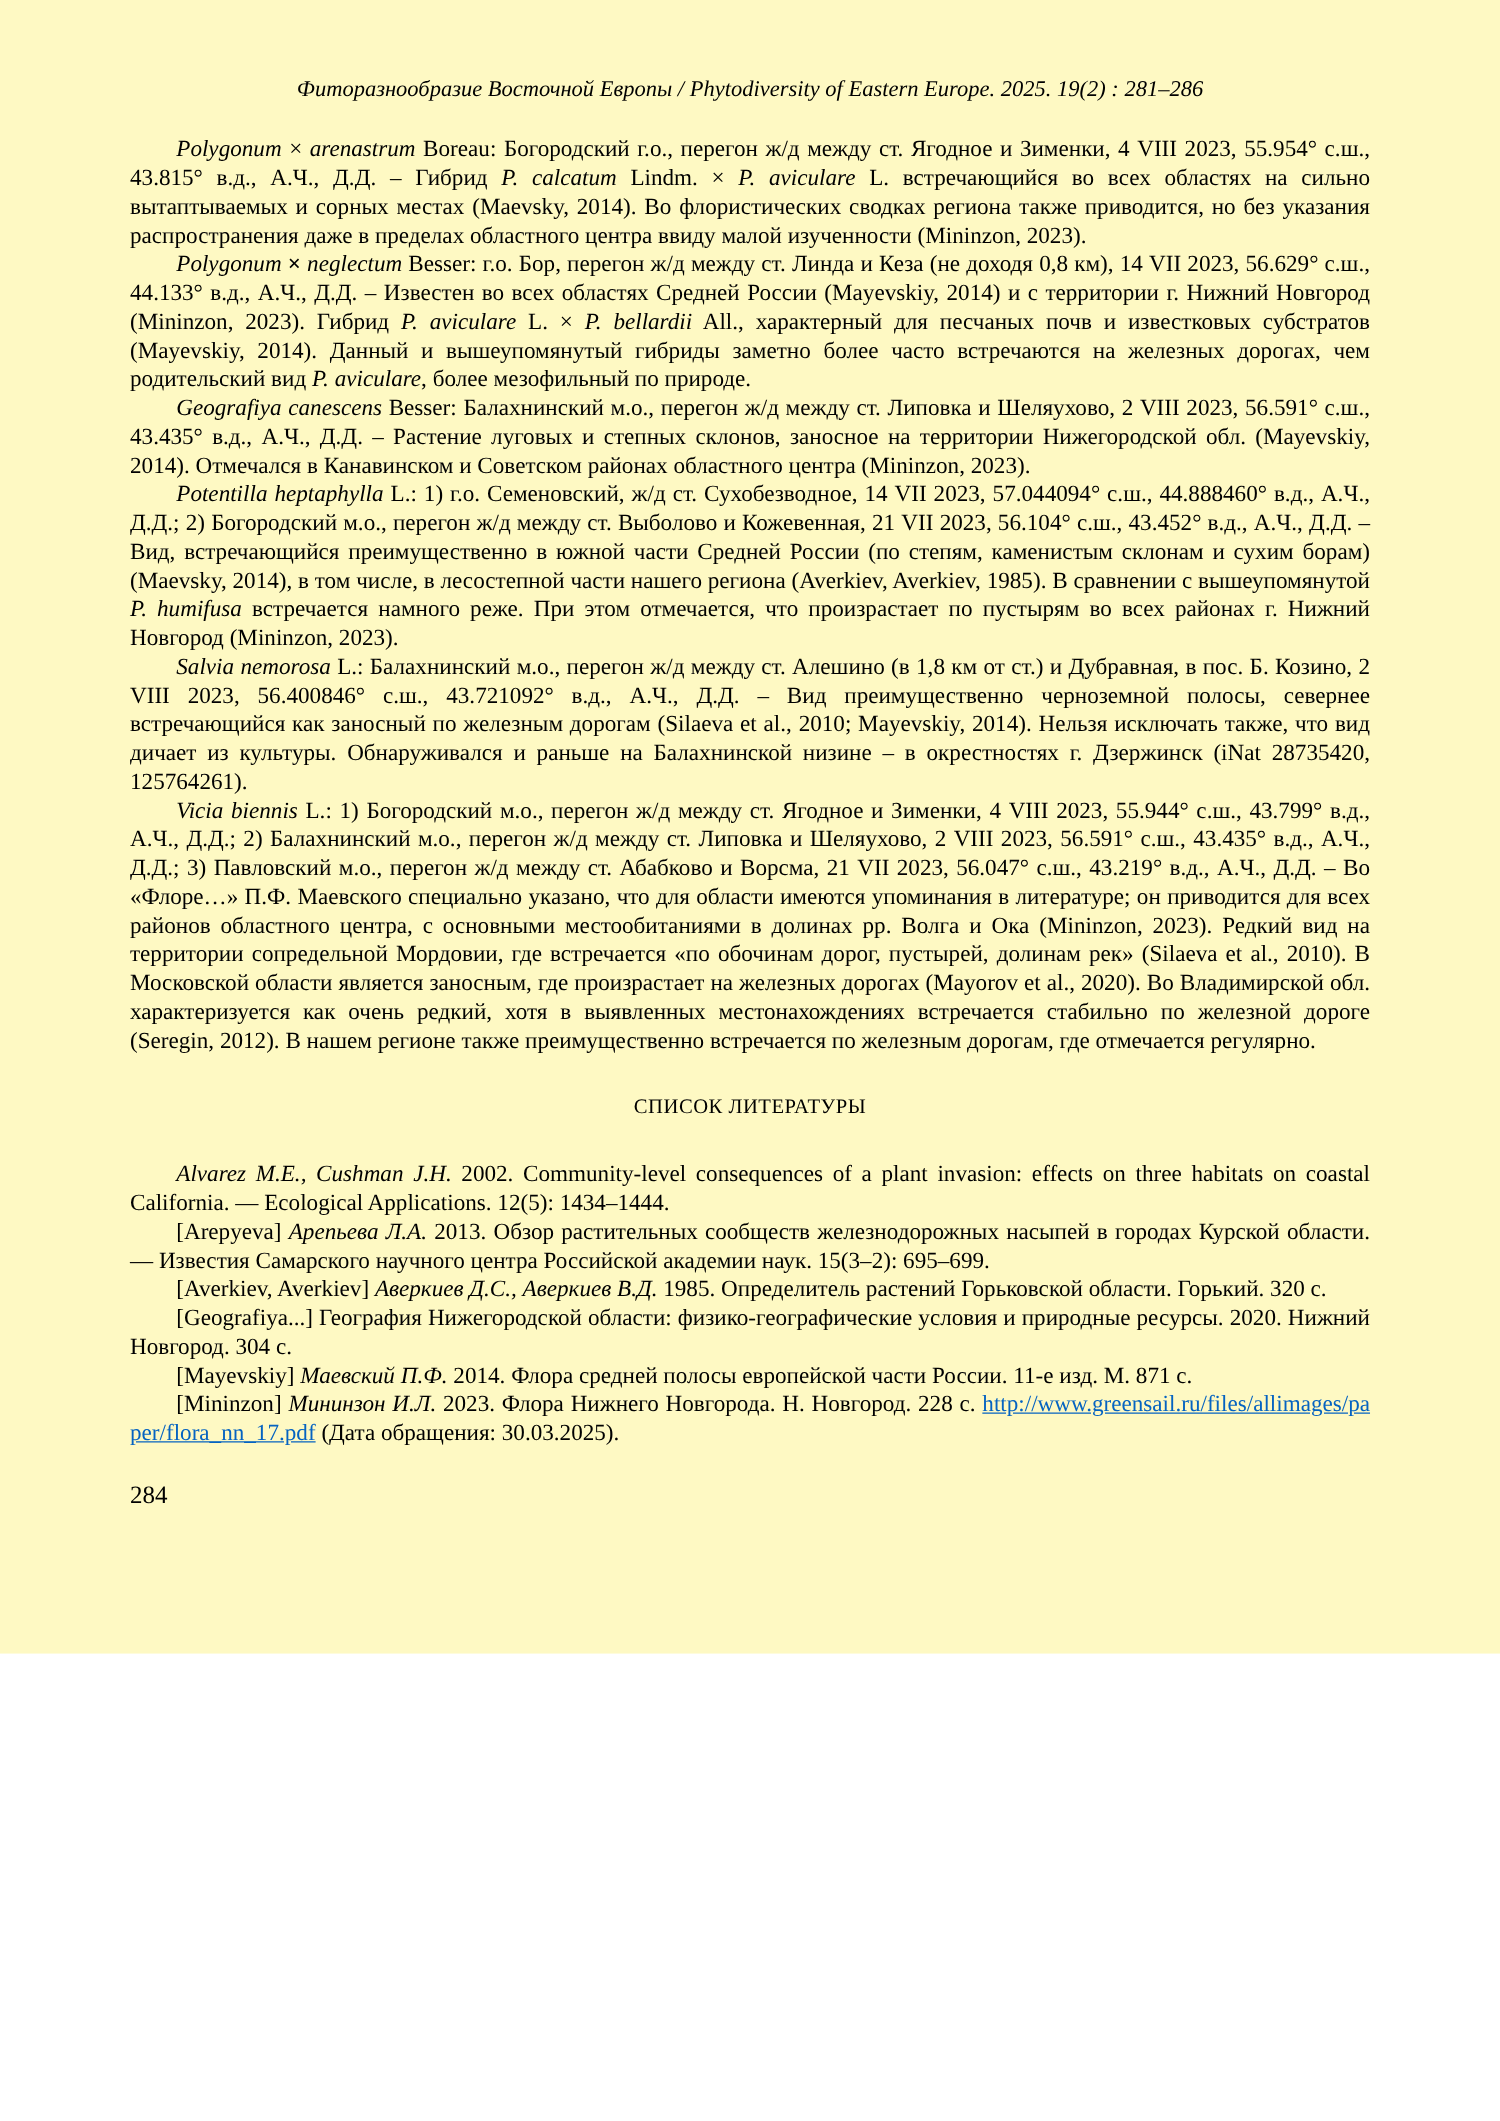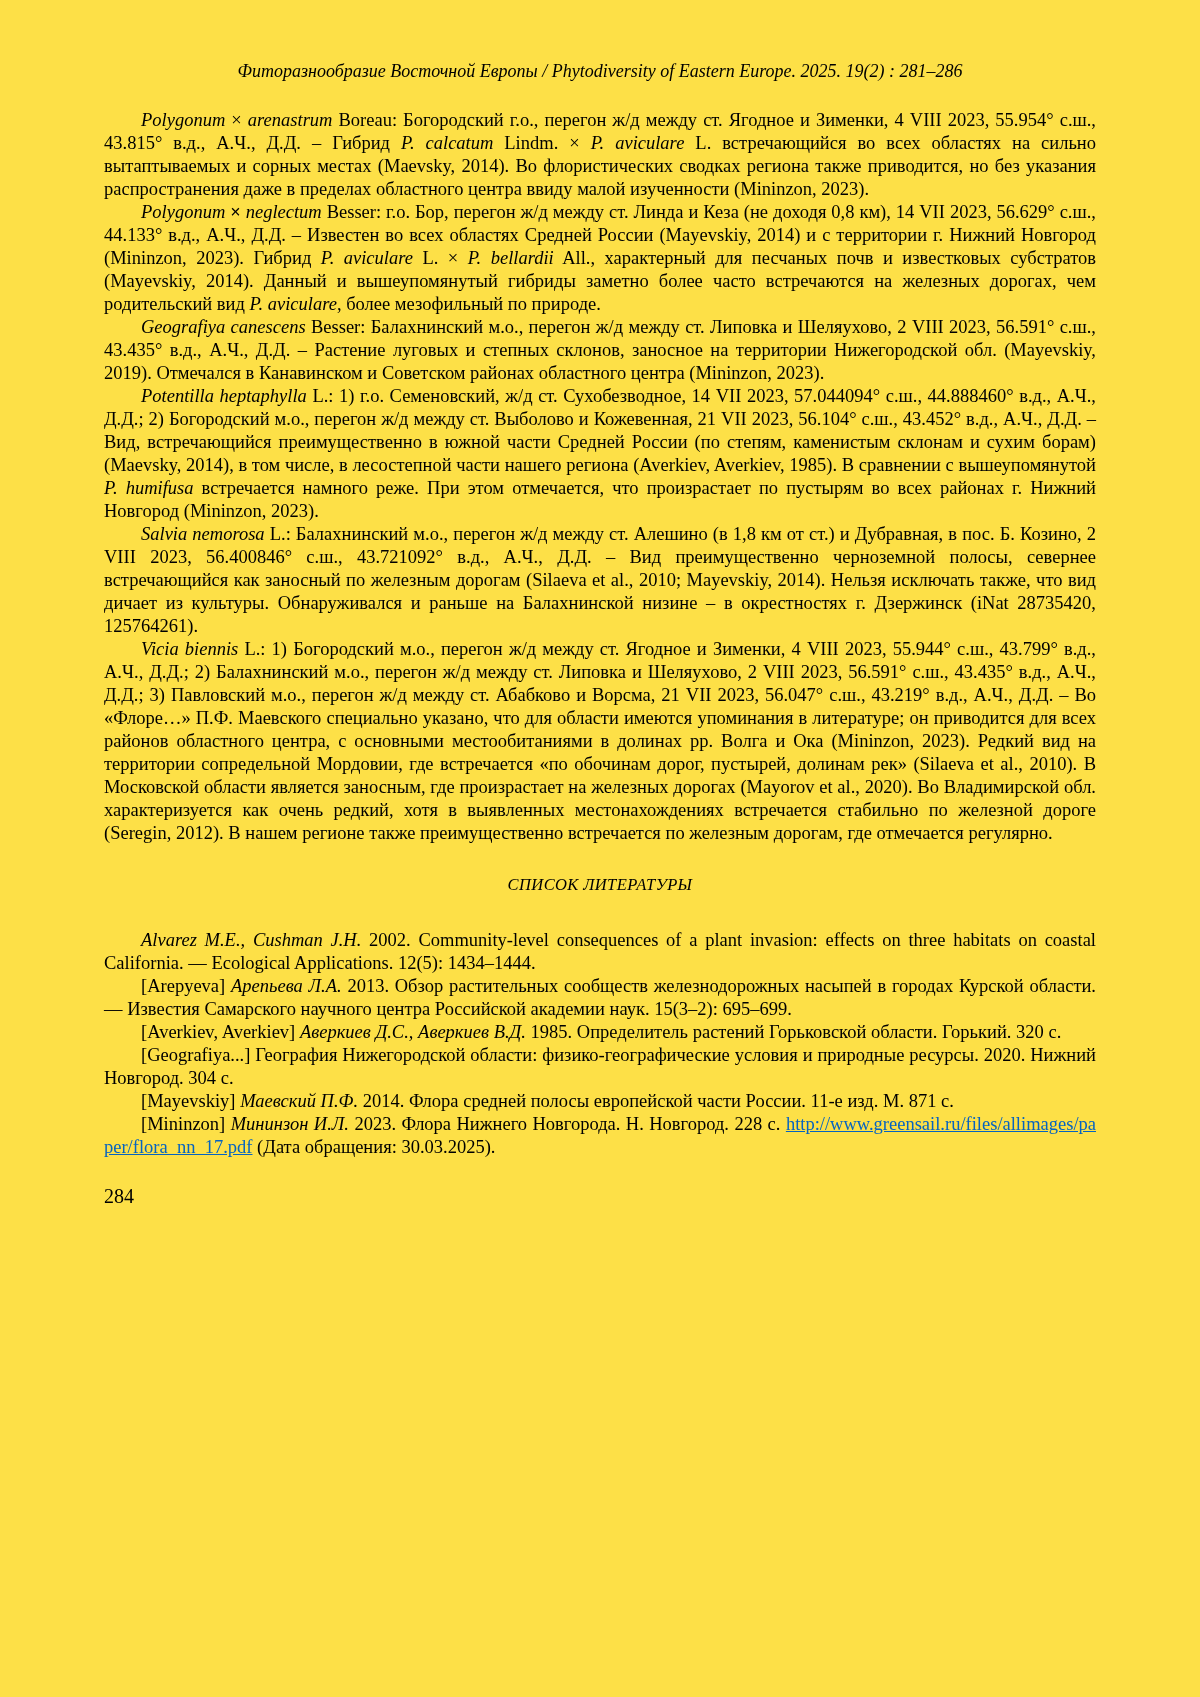--- a/index.html
+++ b/index.html
@@ -1,21 +1,21 @@
 <!DOCTYPE html>
 <html lang="ru"><head>
 <meta charset="utf-8">
 <style>
   * { margin:0; padding:0; box-sizing:border-box; }
   html, body { background:#ffffff; }
   .page {
     width:1200px;
-    height:1697px;
+    height:1323px;
     margin:0 auto;
-    background:#fde047;
+    background:#fef9c3;
     color:#000000;
     font-family:"Liberation Serif", "DejaVu Serif", serif;
     font-size:18.5px;
     padding:60px 104px 0 104px;
     position:relative;
     overflow:hidden;
   }
   .running-head {
     text-align:center;
     font-style:italic;
@@ -29,38 +29,37 @@
     text-indent:37px;
     line-height:23px;
   }
   .it { font-style:italic; }
   .bd { font-weight:bold; }
   .section-heading {
     text-align:center;
     font-size:16.5px;
     letter-spacing:0.4px;
     margin:30px 0 34px 0;
-    font-style:italic;
   }
   .ref-link { text-decoration:underline; cursor:pointer; word-break:break-all; }
   .page-number {
     font-size:20px;
     margin-top:26px;
   }
 </style>
 </head>
 <body>
 
 <div class="page">
   <div class="running-head">Фиторазнообразие Восточной Европы / Phytodiversity of Eastern Europe. 2025. 19(2) : 281–286</div>
 
   <div id="paragraphs-container">
       <p class="para"><span class="it">Polygonum</span><span> × </span><span class="it">arenastrum</span><span> Boreau: Богородский г.о., перегон ж/д между ст. Ягодное и Зименки, 4 VIII 2023, 55.954° с.ш., 43.815° в.д., А.Ч., Д.Д. – Гибрид </span><span class="it">P. calcatum</span><span> Lindm. × </span><span class="it">P. aviculare</span><span> L. встречающийся во всех областях на сильно вытаптываемых и сорных местах (Maevsky, 2014). Во флористических сводках региона также приводится, но без указания распространения даже в пределах областного центра ввиду малой изученности (Mininzon, 2023).</span></p>
       <p class="para"><span class="it">Polygonum</span><span class="bd"> × </span><span class="it">neglectum</span><span> Besser: г.о. Бор, перегон ж/д между ст. Линда и Кеза (не доходя 0,8 км), 14 VII 2023, 56.629° с.ш., 44.133° в.д., А.Ч., Д.Д. – Известен во всех областях Средней России (Mayevskiy, 2014) и с территории г. Нижний Новгород (Mininzon, 2023). Гибрид </span><span class="it">P. aviculare</span><span> L. × </span><span class="it">P. bellardii</span><span> All., характерный для песчаных почв и известковых субстратов (Mayevskiy, 2014). Данный и вышеупомянутый гибриды заметно более часто встречаются на железных дорогах, чем родительский вид </span><span class="it">P. aviculare</span><span>, более мезофильный по природе.</span></p>
-      <p class="para"><span class="it">Geografiya canescens</span><span> Besser: Балахнинский м.о., перегон ж/д между ст. Липовка и Шеляухово, 2 VIII 2023, 56.591° с.ш., 43.435° в.д., А.Ч., Д.Д. – Растение луговых и степных склонов, заносное на территории Нижегородской обл. (Mayevskiy, 2019). Отмечался в Канавинском и Советском районах областного центра (Mininzon, 2023).</span></p>
+      <p class="para"><span class="it">Geografiya canescens</span><span> Besser: Балахнинский м.о., перегон ж/д между ст. Липовка и Шеляухово, 2 VIII 2023, 56.591° с.ш., 43.435° в.д., А.Ч., Д.Д. – Растение луговых и степных склонов, заносное на территории Нижегородской обл. (Mayevskiy, 2014). Отмечался в Канавинском и Советском районах областного центра (Mininzon, 2023).</span></p>
       <p class="para"><span class="it">Potentilla heptaphylla</span><span> L.: 1) г.о. Семеновский, ж/д ст. Сухобезводное, 14 VII 2023, 57.044094° с.ш., 44.888460° в.д., А.Ч., Д.Д.; 2) Богородский м.о., перегон ж/д между ст. Выболово и Кожевенная, 21 VII 2023, 56.104° с.ш., 43.452° в.д., А.Ч., Д.Д. – Вид, встречающийся преимущественно в южной части Средней России (по степям, каменистым склонам и сухим борам) (Maevsky, 2014), в том числе, в лесостепной части нашего региона (Averkiev, Averkiev, 1985). В сравнении с вышеупомянутой </span><span class="it">P. humifusa</span><span> встречается намного реже. При этом отмечается, что произрастает по пустырям во всех районах г. Нижний Новгород (Mininzon, 2023).</span></p>
       <p class="para"><span class="it">Salvia nemorosa</span><span> L.: Балахнинский м.о., перегон ж/д между ст. Алешино (в 1,8 км от ст.) и Дубравная, в пос. Б. Козино, 2 VIII 2023, 56.400846° с.ш., 43.721092° в.д., А.Ч., Д.Д. – Вид преимущественно черноземной полосы, севернее встречающийся как заносный по железным дорогам (Silaeva et al., 2010; Mayevskiy, 2014). Нельзя исключать также, что вид дичает из культуры. Обнаруживался и раньше на Балахнинской низине – в окрестностях г. Дзержинск (iNat 28735420, 125764261).</span></p>
       <p class="para"><span class="it">Vicia biennis</span><span> L.: 1) Богородский м.о., перегон ж/д между ст. Ягодное и Зименки, 4 VIII 2023, 55.944° с.ш., 43.799° в.д., А.Ч., Д.Д.; 2) Балахнинский м.о., перегон ж/д между ст. Липовка и Шеляухово, 2 VIII 2023, 56.591° с.ш., 43.435° в.д., А.Ч., Д.Д.; 3) Павловский м.о., перегон ж/д между ст. Абабково и Ворсма, 21 VII 2023, 56.047° с.ш., 43.219° в.д., А.Ч., Д.Д. – Во «Флоре…» П.Ф. Маевского специально указано, что для области имеются упоминания в литературе; он приводится для всех районов областного центра, с основными местообитаниями в долинах рр. Волга и Ока (Mininzon, 2023). Редкий вид на территории сопредельной Мордовии, где встречается «по обочинам дорог, пустырей, долинам рек» (Silaeva et al., 2010). В Московской области является заносным, где произрастает на железных дорогах (Mayorov et al., 2020). Во Владимирской обл. характеризуется как очень редкий, хотя в выявленных местонахождениях встречается стабильно по железной дороге (Seregin, 2012). В нашем регионе также преимущественно встречается по железным дорогам, где отмечается регулярно.</span></p>
     </div>
 
   <div class="section-heading">СПИСОК ЛИТЕРАТУРЫ</div>
 
   <div id="references-container">
       <p class="para"><span class="it">Alvarez M.E., Cushman J.H.</span><span> 2002. Community-level consequences of a plant invasion: effects on three habitats on coastal California. — Ecological Applications. 12(5): 1434–1444.</span></p>
       <p class="para"><span>[Arepyeva] </span><span class="it">Арепьева Л.А.</span><span> 2013. Обзор растительных сообществ железнодорожных насыпей в городах Курской области. — Известия Самарского научного центра Российской академии наук. 15(3–2): 695–699.</span></p>

